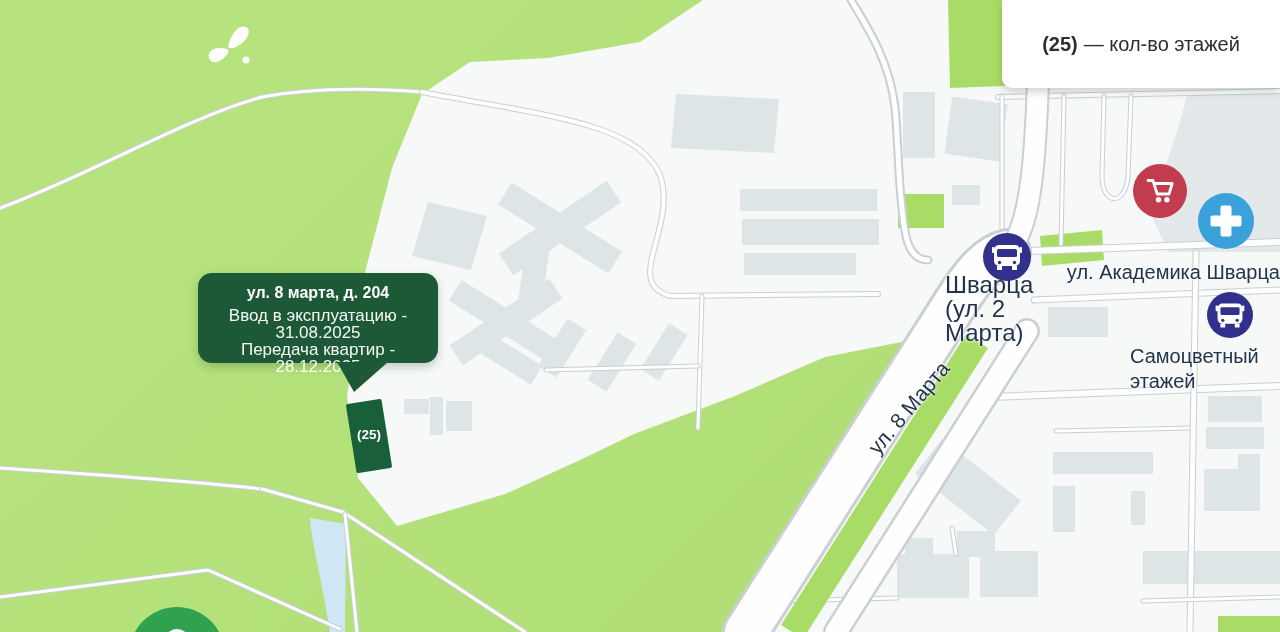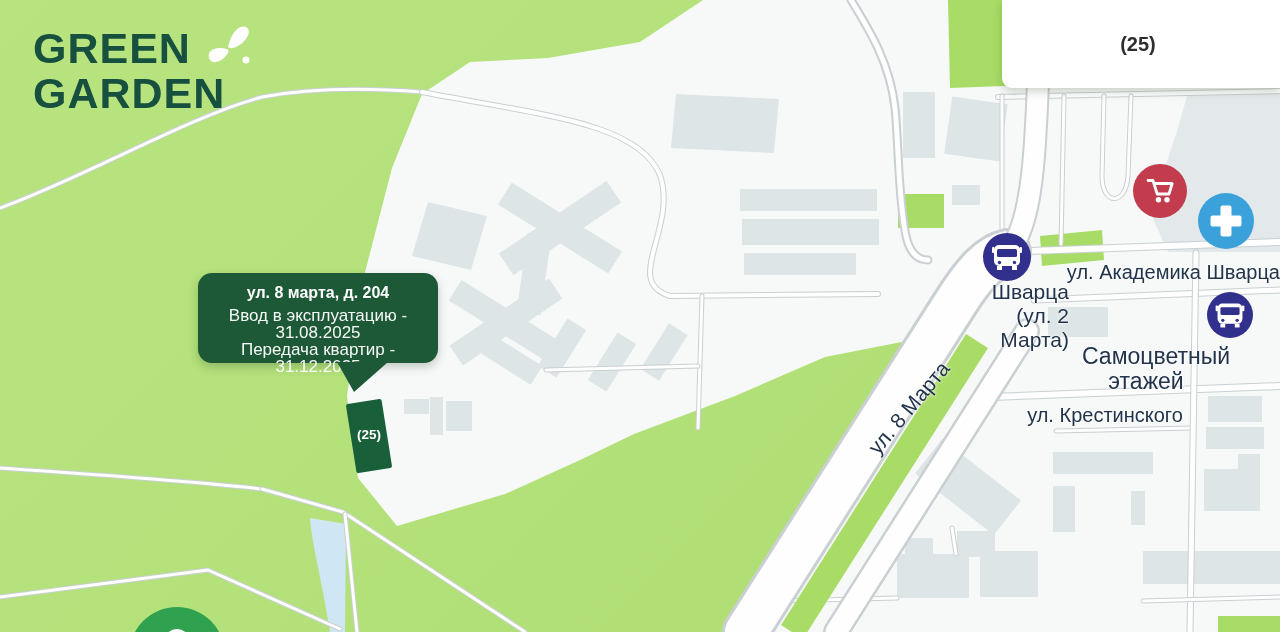--- a/index.html
+++ b/index.html
@@ -45,22 +45,22 @@
           background:var(--marker-green);transform:rotate(-9deg);border-radius:2px}
   #bldg25-label{left:347px;top:427px;width:44px;z-index:4;text-align:center;
           color:#fff;font-weight:bold;font-size:13.5px}
   
   .street{z-index:2;color:var(--label-navy);
           text-shadow:0 0 2px #fff,0 0 4px rgba(255,255,255,.9)}
   #lbl-marta{left:843px;top:396px;width:132px;text-align:center;font-size:21px;
              transform:rotate(-50deg)}
   #lbl-akademika{left:1052px;top:261px;width:228px;text-align:right;font-size:20px}
   #lbl-krestinskogo{left:1020px;top:404px;width:170px;text-align:center;font-size:20px}
-  #lbl-stop1{left:945px;top:280px;width:124px;text-align:right;font-size:21px;line-height:24px}
-  #lbl-stop2{left:1082px;top:344px;width:128px;text-align:center;font-size:23px;line-height:25px}
+  #lbl-stop1{left:945px;top:273px;width:124px;text-align:left;font-size:24px;line-height:24px}
+  #lbl-stop2{left:1130px;top:344px;width:128px;text-align:left;font-size:20px;line-height:25px}
   .poi{z-index:3}
 </style>
 </head>
 <body>
 
 <div id="stage">
 
   <svg id="map-svg" width="1280" height="632" viewBox="0 0 1280 632">
     <defs>
       <path id="t1" d="M 0,208 C 90,175 185,118 262,97 C 315,87 370,88 422,92"></path>
@@ -187,47 +187,43 @@
       <use href="#m1" class="rd-c" stroke-width="48"></use>
         <use href="#m1" class="rd-f" stroke-width="42"></use>
       <use href="#c2p" class="rd-c" stroke-width="26"></use>
         <use href="#c2p" class="rd-f" stroke-width="21"></use>
       <path d="M 792,632 L 977,341" stroke="var(--park-green)" stroke-width="26" fill="none"></path>
       <use href="#m2" class="rd-c" stroke-width="24"></use>
         <use href="#m2" class="rd-f" stroke-width="20"></use>
     </g>
   </svg>
 
-  <div id="logo" class="abs">
-    <div>GREEN</div>
-    <div>GARDEN</div>
-  </div>
   <svg id="butterfly" class="abs" width="52" height="52" viewBox="0 0 52 52">
     <path fill="#fff" d="M 26,27 C 29,13 37,4 44,7 C 50,10 46,21 34,27 C 31,28.5 27.5,28.5 26,27 Z"></path>
     <path fill="#fff" d="M 25,29 C 14,26 5,30 7,38 C 9,45 20,43 26,33 C 27,31.5 26.5,29.8 25,29 Z"></path>
     <circle fill="#fff" cx="44" cy="40" r="3.5"></circle>
   </svg>
 
   <div id="legend" class="abs">
     <b>(25)</b>
+    <span>— кол-во этажей</span>
   </div>
 
   <div id="callout" class="abs">
     <div class="t">ул. 8 марта, д. 204</div>
     <div class="l">Ввод в эксплуатацию - 31.08.2025</div>
-    <div class="l">Передача квартир - 31.12.2025</div>
+    <div class="l">Передача квартир - 28.12.2025</div>
   </div>
   <div id="callout-tail" class="abs"></div>
 
   <div id="bldg25" class="abs"></div>
   <div id="bldg25-label" class="abs">(25)</div>
 
   <div id="lbl-marta" class="abs street">ул. 8 Марта</div>
   <div id="lbl-akademika" class="abs street">ул. Академика Шварца</div>
-  <div id="lbl-krestinskogo" class="abs street">ул. Крестинского</div>
   <div id="lbl-stop1" class="abs street">
     <div>Шварца</div>
     <div>(ул. 2 Марта)</div>
   </div>
   <div id="lbl-stop2" class="abs street">
     <div>Самоцветный</div>
     <div>этажей</div>
   </div>
 
   <svg class="abs poi" style="left:983px;top:233px" width="48" height="48" viewBox="0 0 48 48">

